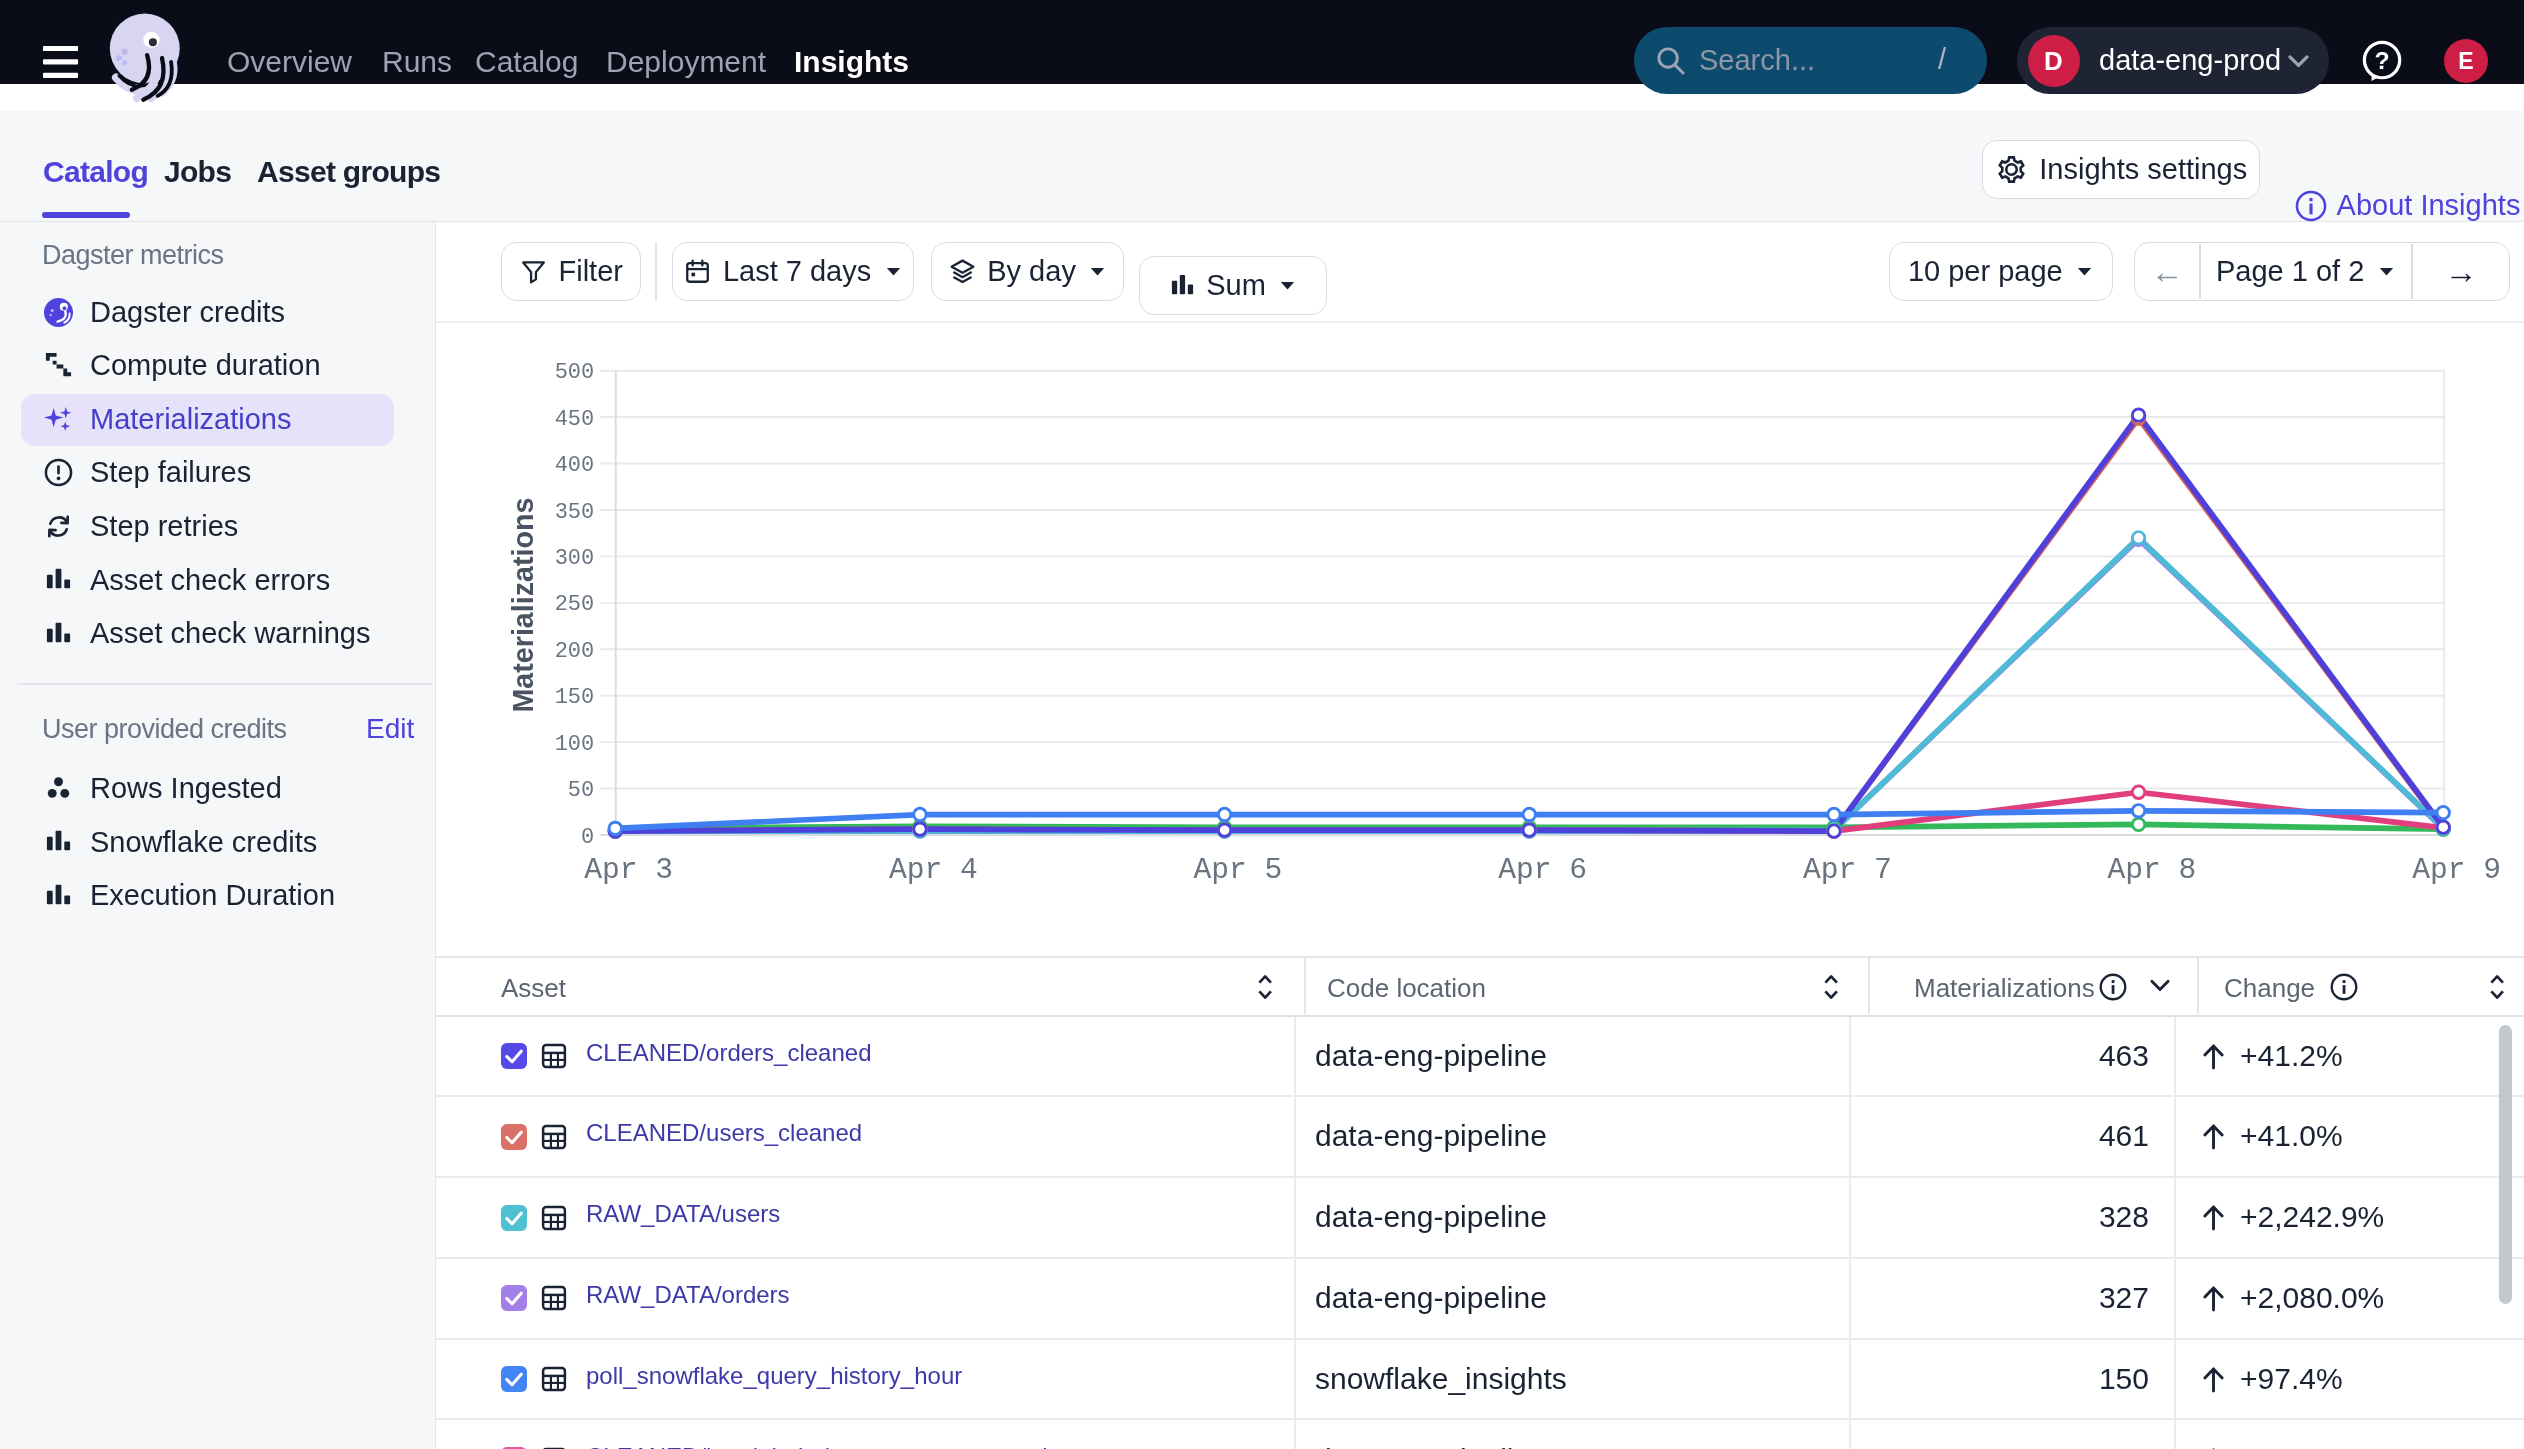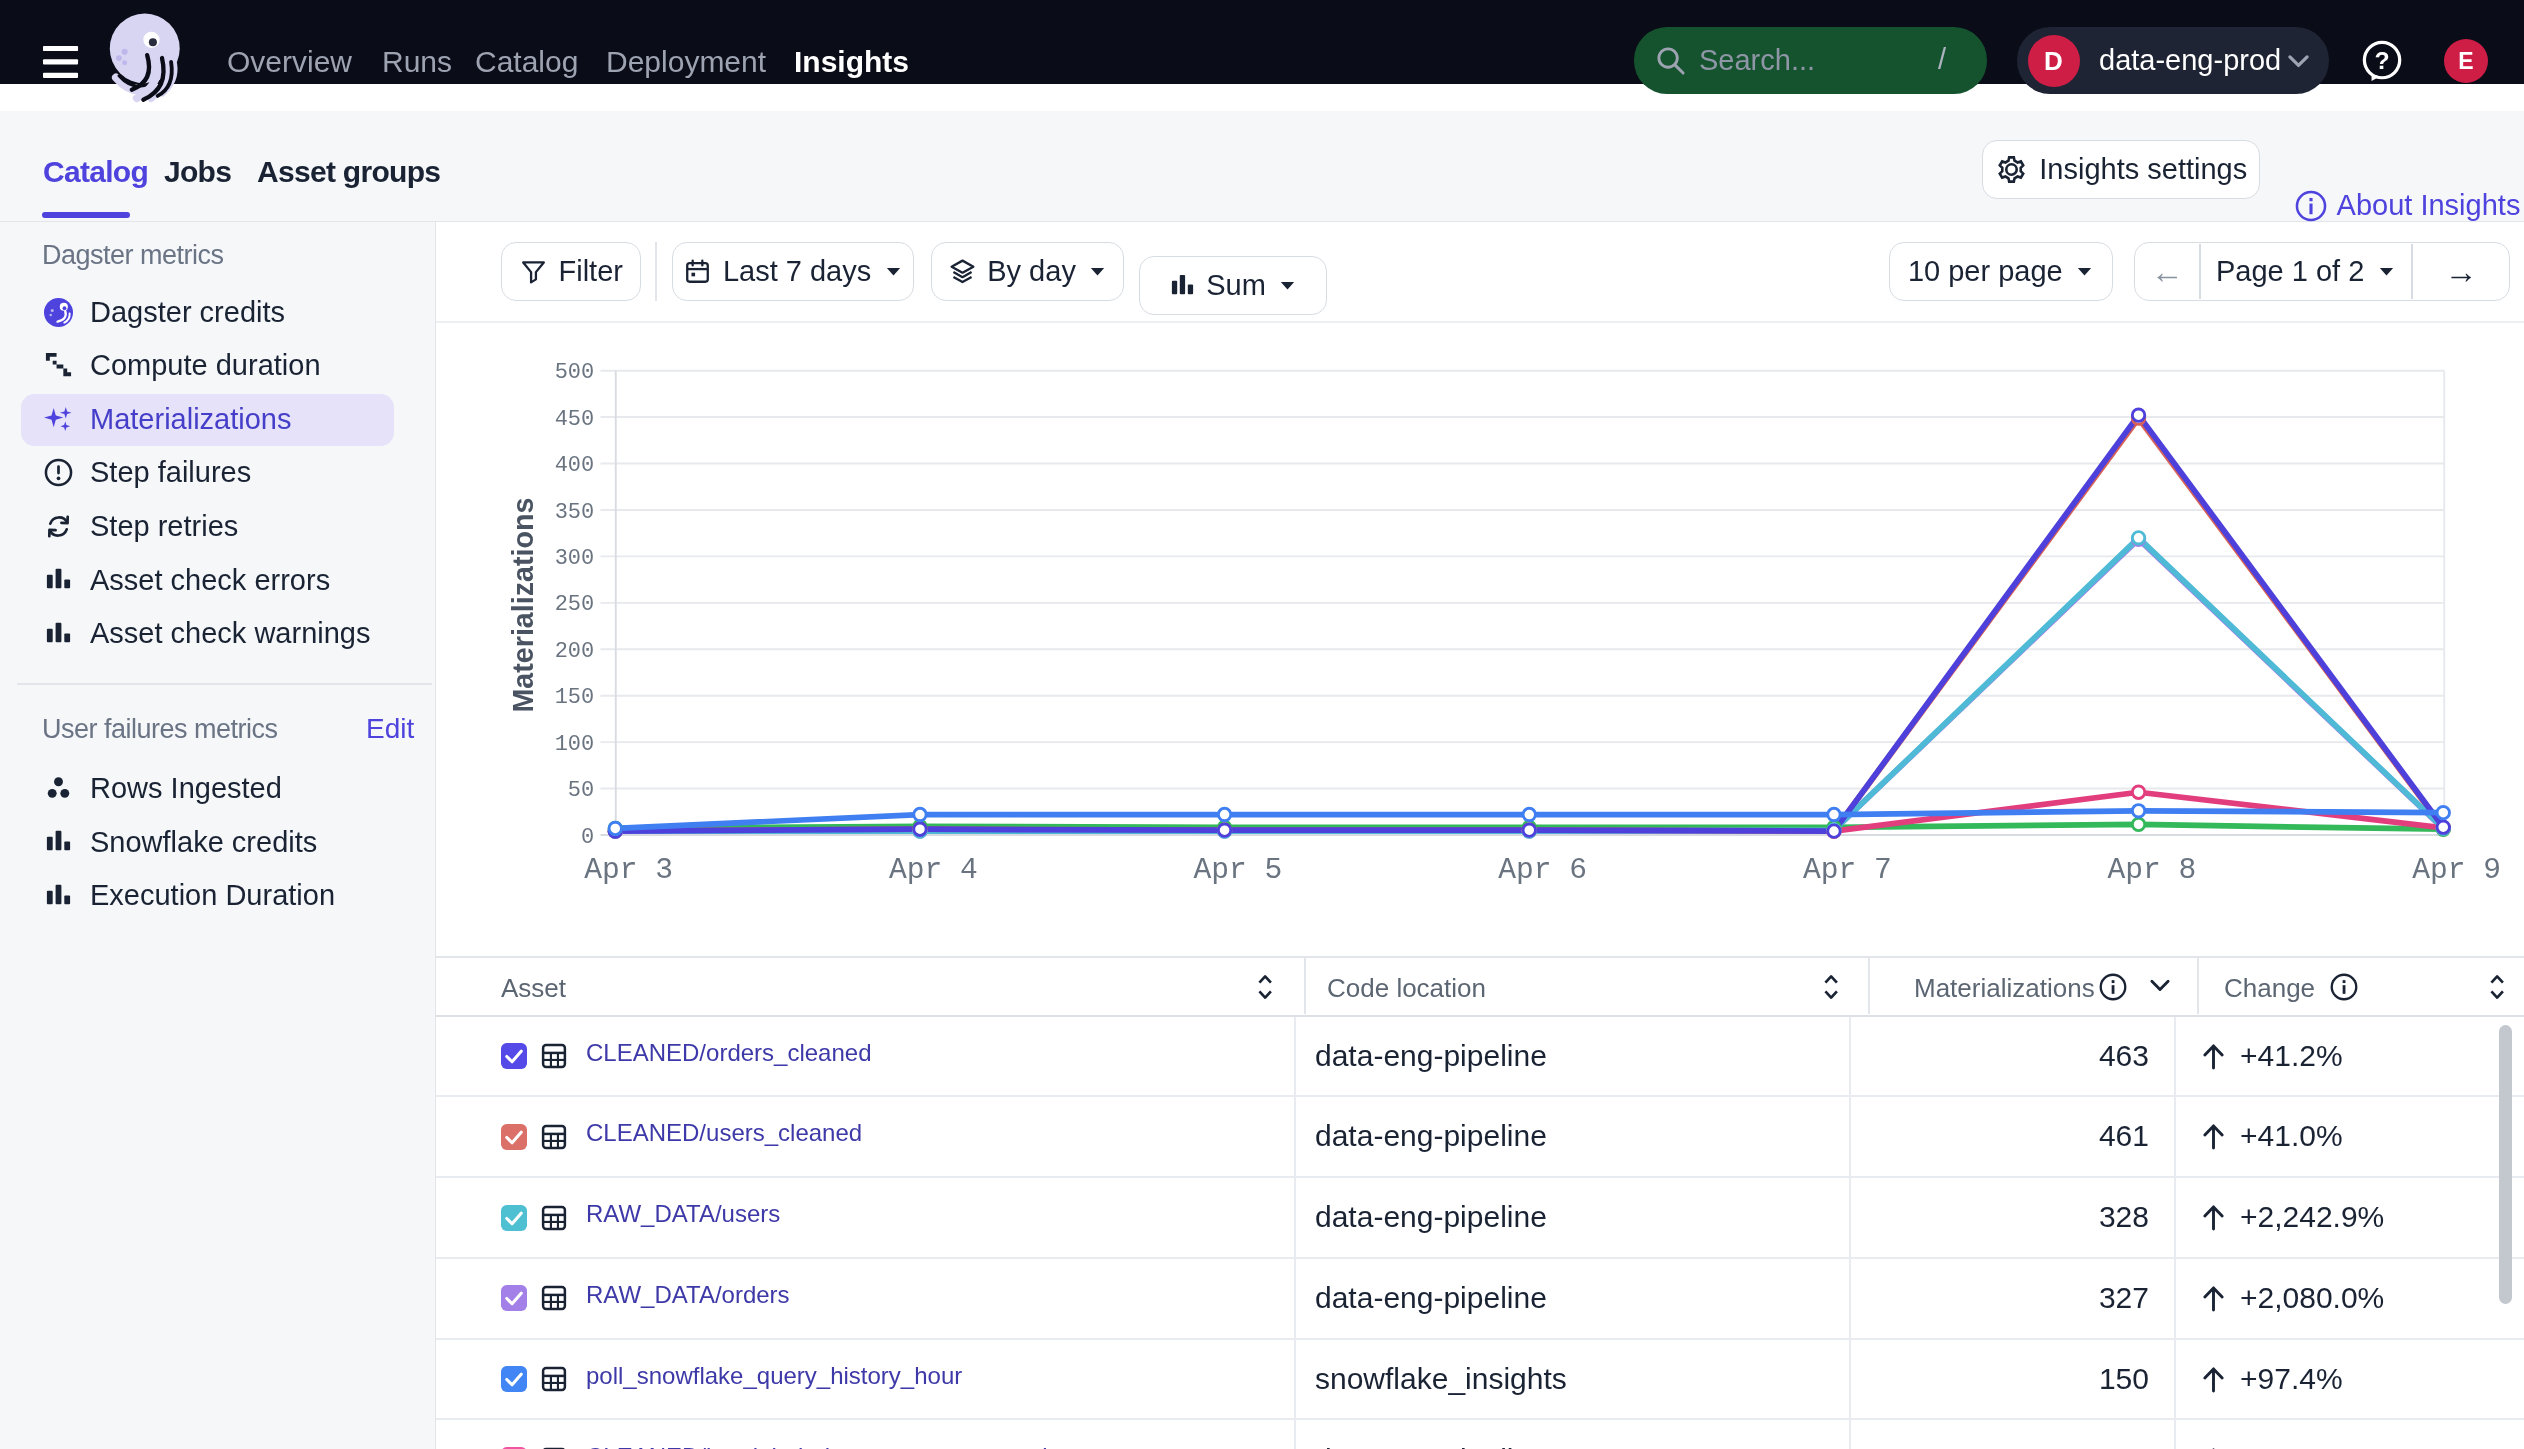--- a/index.html
+++ b/index.html
@@ -51,21 +51,21 @@
       <circle cx="124.5" cy="60" r="3" fill="#BCB8EC"></circle>
       <circle cx="130.5" cy="65" r="2.6" fill="#BCB8EC"></circle>
     </g>
   </svg>
   <span class="navlink" style="left:227px">Overview</span>
   <span class="navlink" style="left:382px">Runs</span>
   <span class="navlink" style="left:475px">Catalog</span>
   <span class="navlink" style="left:606px">Deployment</span>
   <span class="navlink" style="left:794px;color:#fff;font-weight:bold">Insights</span>
 
-  <div class="abs" style="left:1634px;top:27px;width:353px;height:67px;border-radius:33px;background:#14532d">
+  <div class="abs" style="left:1634px;top:27px;width:353px;height:67px;border-radius:33px;background:#0c4a6e">
     <svg class="abs" style="left:21px;top:18px" width="31" height="31" viewBox="0 0 32 32">
       <circle cx="13.5" cy="13.5" r="9.5" fill="none" stroke="#9EA3B2" stroke-width="3"></circle>
       <line x1="20.5" y1="20.5" x2="29" y2="29" stroke="#9EA3B2" stroke-width="3" stroke-linecap="round"></line>
     </svg>
     <span class="abs" style="left:65px;top:0;line-height:67px;font-size:29px;color:#8F96A6">Search...</span>
     <span class="abs" style="left:304px;top:0;line-height:65px;font-size:29px;color:#AEB3C0">/</span>
   </div>
 
   <div class="abs" style="left:2017px;top:27px;width:312px;height:67px;border-radius:33px;background:#1E2433">
     <div class="abs" style="left:10.5px;top:7.7px;width:52px;height:52px;border-radius:50%;background:#CF1E46;
@@ -157,21 +157,21 @@
 
   <svg class="sideicon" style="top:397px" width="29" height="29" viewBox="0 0 30 30">
     <rect x="3" y="10" width="6" height="14" rx="1" fill="#1A2334"></rect>
     <rect x="12" y="4" width="6" height="20" rx="1" fill="#1A2334"></rect>
     <rect x="21" y="15" width="6" height="9" rx="1" fill="#1A2334"></rect>
   </svg>
   <div class="sideitem" style="top:392px;line-height:38px">Asset check warnings</div>
 
   <div class="abs" style="left:17px;top:461px;width:415px;height:1.9px;background:#E2E5E9"></div>
 
-  <div class="abs" style="left:42px;top:492px;font-size:27px;color:#6A7485;letter-spacing:-0.5px">User failures metrics</div>
+  <div class="abs" style="left:42px;top:492px;font-size:27px;color:#6A7485;letter-spacing:-0.5px">User provided credits</div>
   <div class="abs" style="left:366px;top:491px;font-size:28px;color:#4F43DD">Edit</div>
 
   <svg class="sideicon" style="top:552px" width="29" height="29" viewBox="0 0 30 30">
     <circle cx="15" cy="8" r="4.6" fill="#1A2334"></circle>
     <circle cx="8.5" cy="20" r="4.6" fill="#1A2334"></circle>
     <circle cx="21.5" cy="20" r="4.6" fill="#1A2334"></circle>
   </svg>
   <div class="sideitem" style="top:547px;line-height:38px">Rows Ingested</div>
 
   <svg class="sideicon" style="top:605px" width="29" height="29" viewBox="0 0 30 30">

